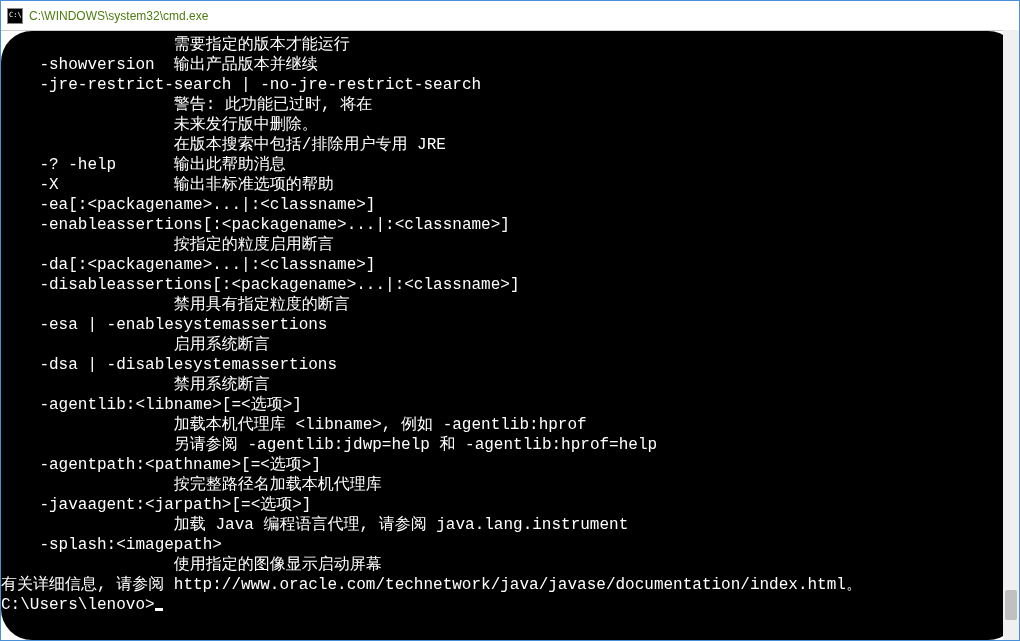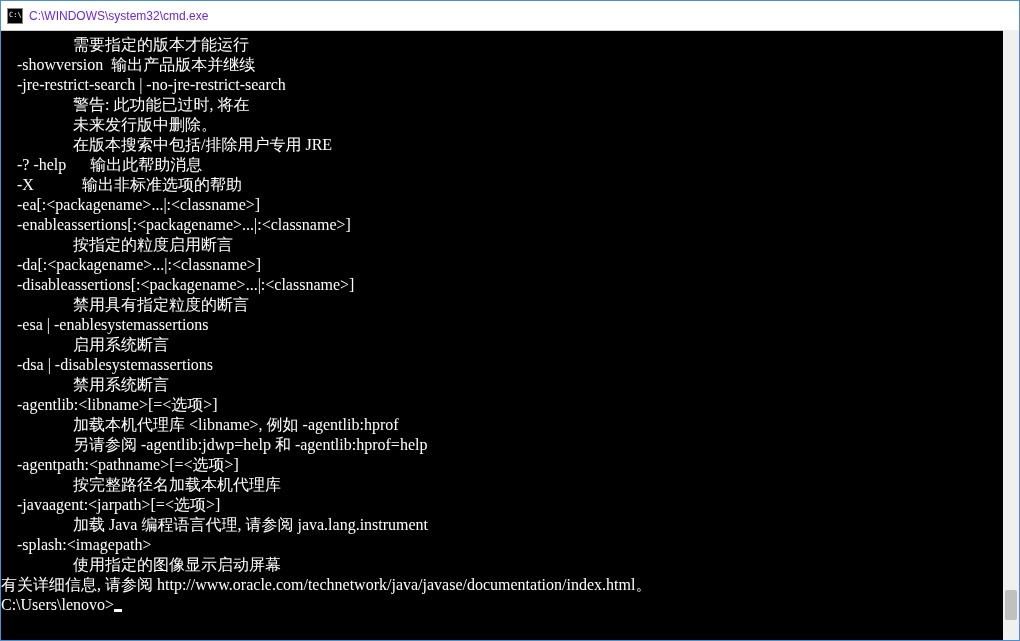--- a/index.html
+++ b/index.html
@@ -19,21 +19,21 @@
     flex-direction: column;
   }
   .titlebar {
     height: 30px;
     background: #fff;
     border-bottom: 1px solid #ccc;
     display: flex;
     align-items: center;
     padding: 0 6px;
     font-size: 12px;
-    color: #6d28d9;
+    color: #4d7c0f;
   }
   .titlebar .icon {
     width: 16px;
     height: 16px;
     background: #000;
     border: 1px solid #888;
     margin-right: 6px;
     position: relative;
   }
   .titlebar .icon::after {
@@ -43,26 +43,27 @@
     font-family: monospace;
     position: absolute;
     top: 3px;
     left: 1px;
     line-height: 1;
   }
   .terminal {
     flex: 1;
     background: #000;
     color: #fff;
-    font-family: Liberation Serif, serif;
+    font-family: Liberation Mono, monospace;
     font-size: 16px;
     line-height: 20px;
     padding: 4px 0 0 0;
     white-space: pre;
     overflow: hidden;
+    border-radius: 31px;
   }
   .terminal .line { white-space: pre; }
   .cursor {
     display: inline-block;
     width: 8px;
     height: 3px;
     background: #fff;
     vertical-align: -2px;
     margin-left: 0px;
   }

